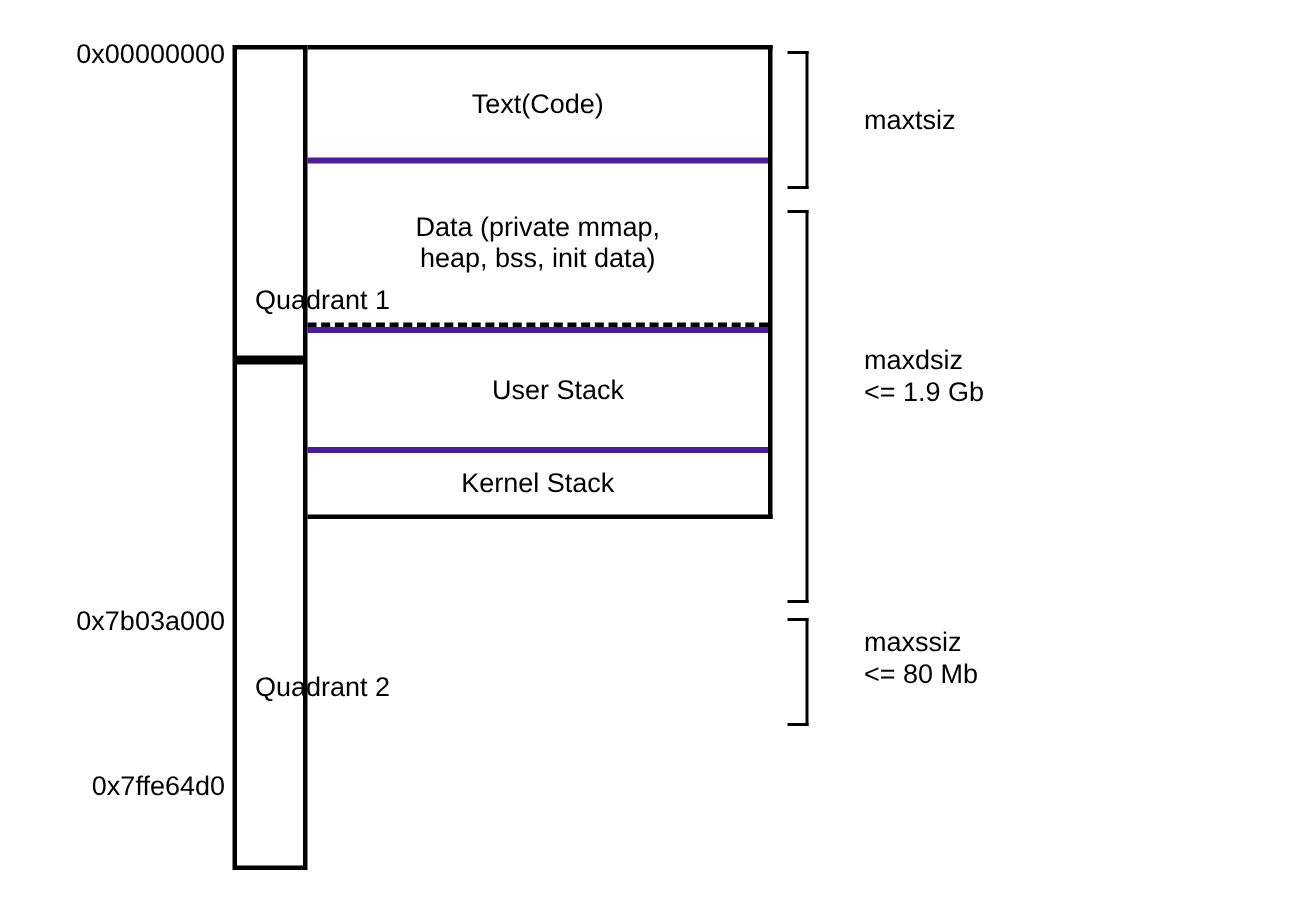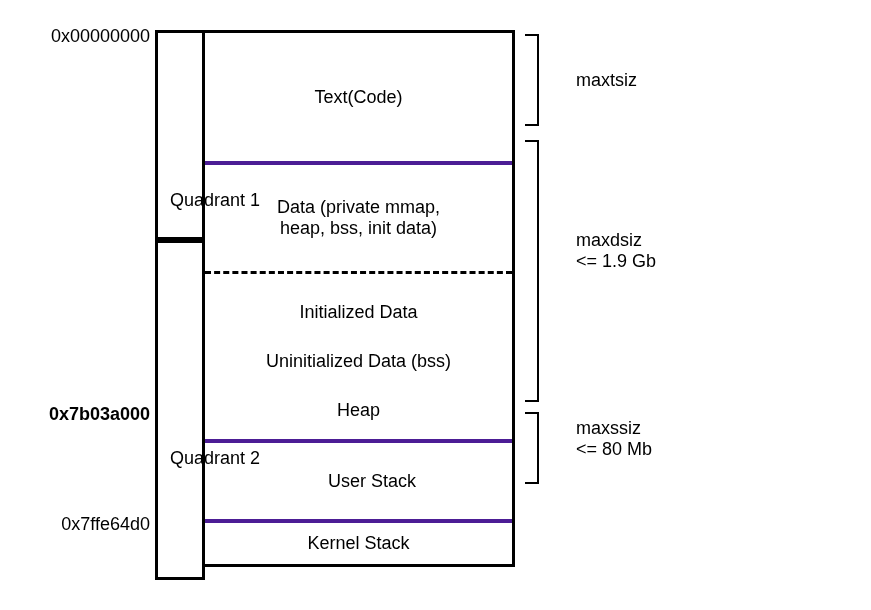--- a/index.html
+++ b/index.html
@@ -59,47 +59,42 @@
   }
   .overlay-label {
     position: absolute;
     z-index: 5;
   }
 </style>
 </head>
 <body>
 
 <div class="addr" style="top:26px; left:20px;">0x00000000</div>
-<div class="addr" style="top:404px; left:20px;font-weight:bold;">0x7b03a000</div>
+<div class="addr" style="top:404px; left:20px;">0x7b03a000</div>
 <div class="addr" style="top:514px; left:20px;">0x7ffe64d0</div>
 
 <div class="quadrant-col" style="top:30px; height:210px; border-top:3px solid #000; border-bottom:3px solid #000;"></div>
 <div class="quadrant-col" style="top:240px; height:340px; border-top:3px solid #000; border-bottom:3px solid #000;"></div>
 
 <div class="overlay-label" style="top:190px; left:170px;">Quadrant 1</div>
 <div class="overlay-label" style="top:448px; left:170px;">Quadrant 2</div>
 
 <div class="main-col" style="top:30px;">
 
-  <div class="segment" style="height:128px;justify-content:center;">
+  <div class="segment" style="height:72px;justify-content:center;">
     <span>Text(Code)</span>
   </div>
 
   <div class="segment" style="height:110px; border-bottom:none;">
     <span>Data (private mmap,</span>
     <span>heap, bss, init data)</span>
   </div>
 
   <div class="dashed-divider"></div>
 
-  <div class="segment" style="height:165px; border-top:none; justify-content:space-around; padding-top:14px;">
-    <span>Initialized Data</span>
-    <span>Uninitialized Data (bss)</span>
-    <span>Heap</span>
-  </div>
 
   <div class="segment" style="height:80px;padding-left:33px;">
     <span>User Stack</span>
   </div>
 
 
   <div class="segment" style="height:45px;">
     <span>Kernel Stack</span>
   </div>
 

